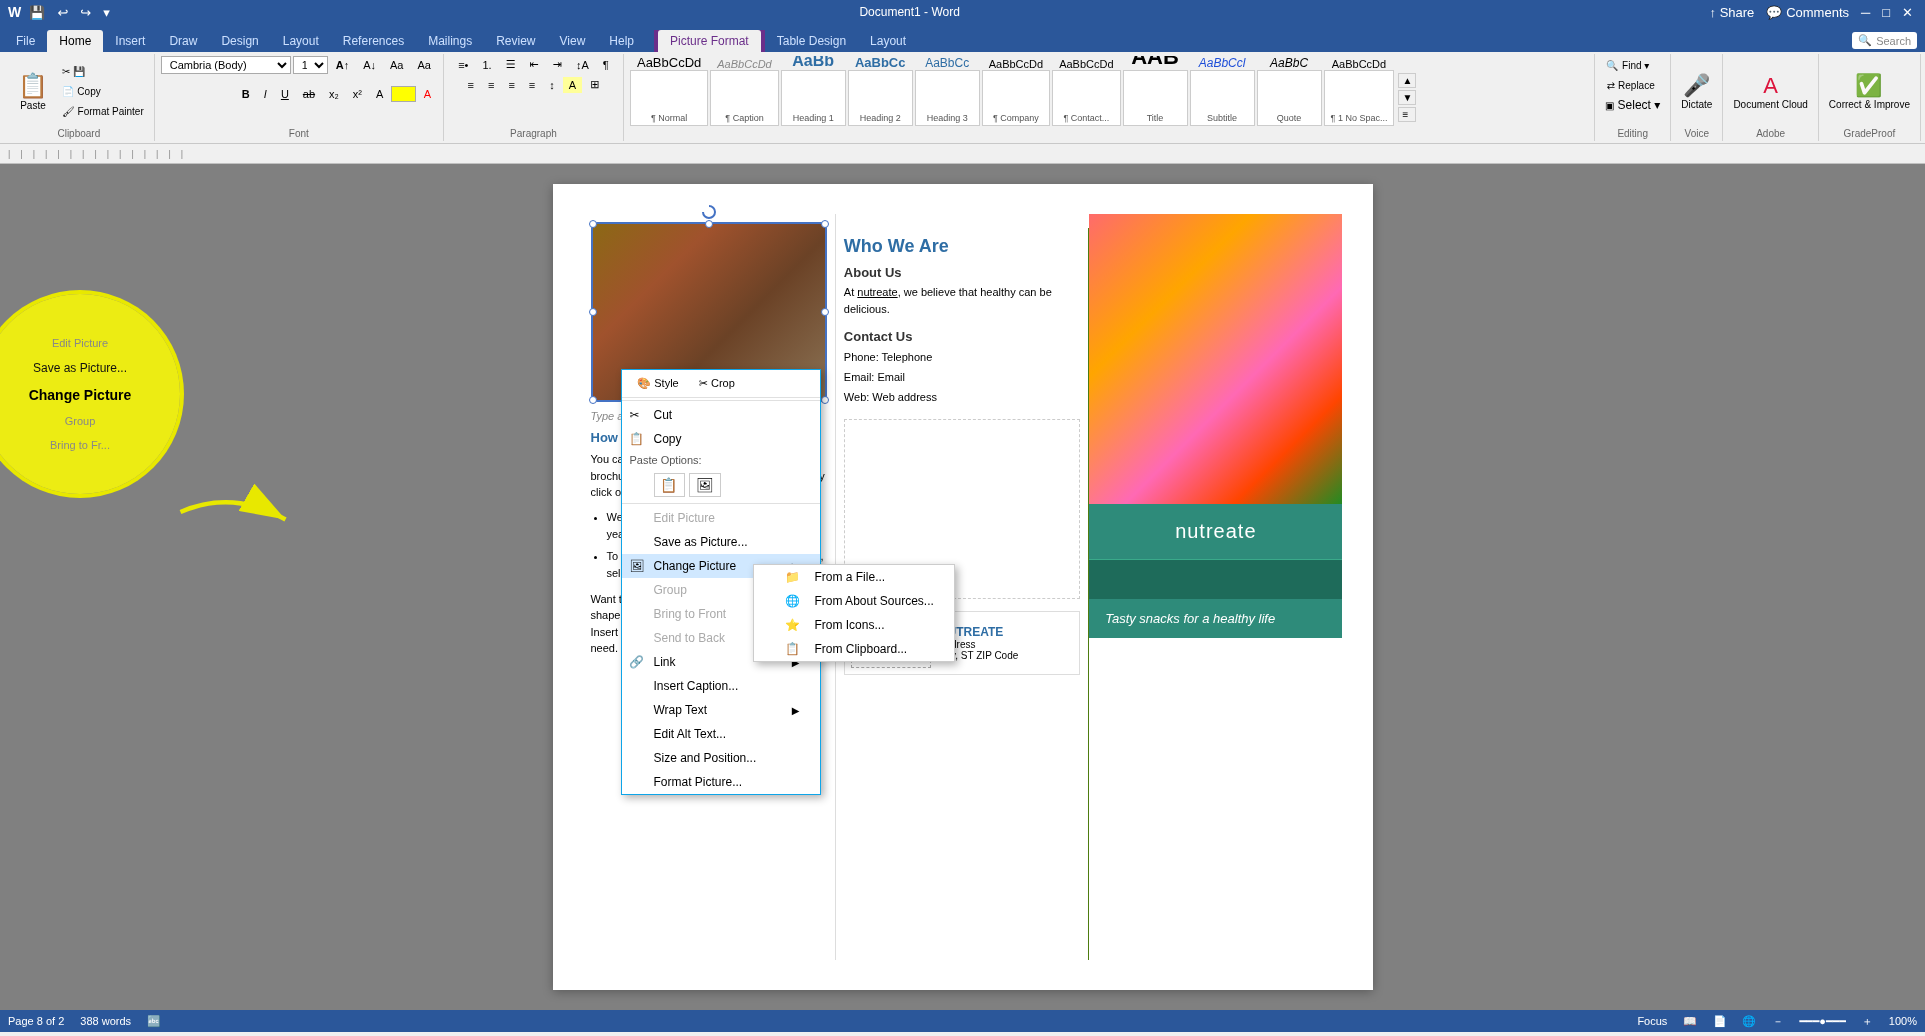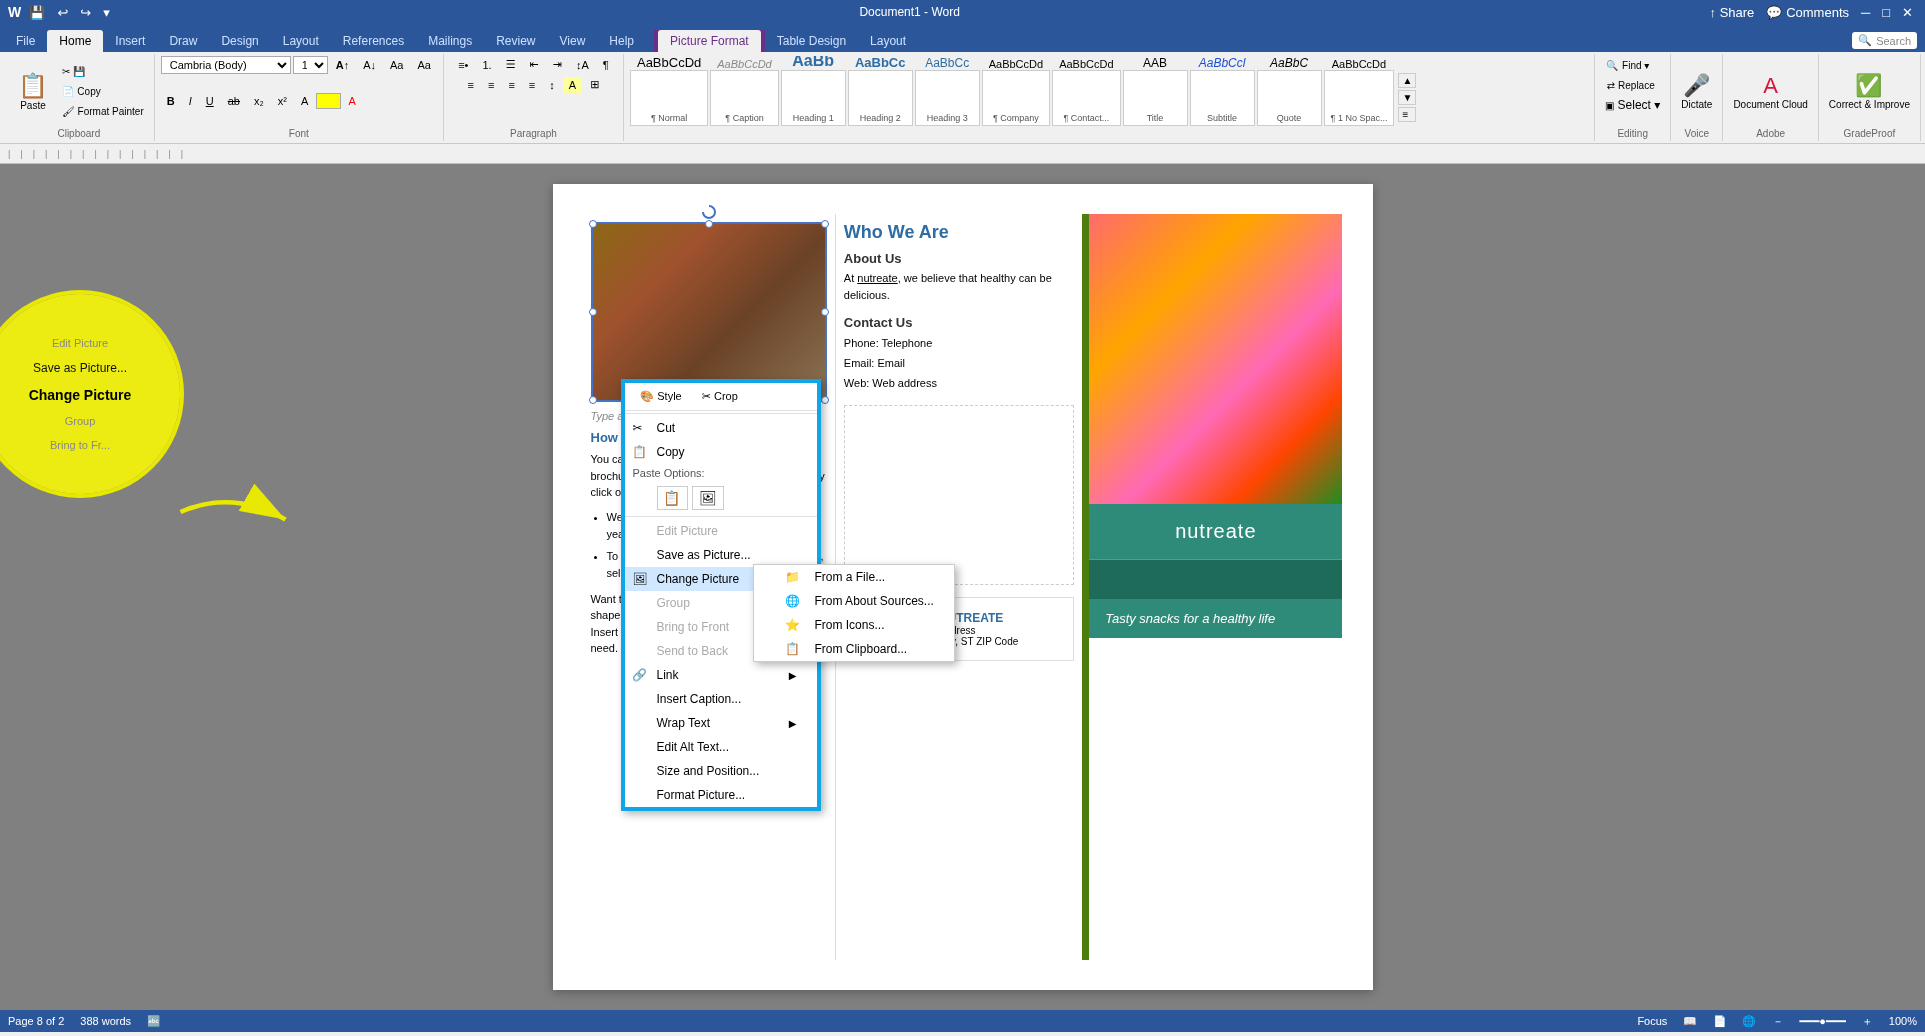--- a/index.html
+++ b/index.html
@@ -123,26 +123,26 @@
       min-height: 600px;
       padding: 30px;
       box-shadow: 0 2px 10px rgba(0,0,0,0.3);
       position: relative;
     }
 
     
     .context-menu {
       position: absolute;
       background: white;
-      border: 4px solid #0ea5e9;
+      border: 1px solid #0ea5e9;
       box-shadow: 3px 3px 8px rgba(0,0,0,0.3);
       z-index: 100;
       min-width: 200px;
       left: 68px;
-      top: 195px;
+      top: 185px;
     }
     .context-menu-item {
       padding: 5px 20px 5px 32px;
       cursor: pointer;
       font-size: 12px;
       display: flex;
       align-items: center;
       gap: 8px;
       position: relative;
     }
@@ -364,21 +364,21 @@
         <div class="ribbon-btn ribbon-btn-small">
             <span>🖌</span> 
             <span style="font-size:10px;">Format Painter</span>
           </div>
       </div>
     </div>
     <div class="ribbon-group-label">Clipboard</div>
   </div>
 
   <div class="ribbon-group" style="min-width:220px;">
-    <div class="ribbon-group-content" style="flex-direction:column;align-items:flex-start;gap:17px;">
+    <div class="ribbon-group-content" style="flex-direction:column;align-items:flex-end;gap:10px;">
       <div style="display:flex;align-items:center;gap:2px;">
         <select class="font-select"><option>Cambria (Body)</option></select>
         <select class="size-select"><option>11</option></select>
         <span class="format-btn" style="font-weight:bold;">A↑</span>
         <span class="format-btn">A↓</span>
         <span class="format-btn">Aa</span>
         <span class="format-btn">Aa</span>
       </div>
       <div style="display:flex;align-items:center;gap:2px;margin-top:2px;">
         <span class="format-btn" style="font-weight:bold;">B</span>
@@ -444,21 +444,21 @@
       </div>
       <div class="style-item">
         <div class="preview" style="font-size:11px;">AaBbCcDd</div>
         <div class="name">¶ Company</div>
       </div>
       <div class="style-item">
         <div class="preview" style="font-size:11px;">AaBbCcDd</div>
         <div class="name">¶ Contact...</div>
       </div>
       <div class="style-item">
-        <div class="preview" style="font-size:12px;font-weight:normal;">AAB</div>
+        <div class="preview" style="font-size:22px;font-weight:bold;">AAB</div>
         <div class="name">Title</div>
       </div>
       <div class="style-item">
         <div class="preview" style="font-size:12px;font-style:italic;color:#1d4ed8;">AaBbCcl</div>
         <div class="name">Subtitle</div>
       </div>
       <div class="style-item">
         <div class="preview" style="font-size:12px;font-style:italic;">AaBbC</div>
         <div class="name">Quote</div>
       </div>
@@ -668,21 +668,21 @@
         <div style="font-size:11px;color:#888;font-style:italic;margin-bottom:8px;">Type a message here.</div>
         <div style="font-size:13px;font-weight:bold;color:#2e6da4;margin-bottom:6px;">How do I use this template?</div>
         <div style="font-size:11px;line-height:1.5;margin-bottom:8px;">You can replace any placeholder text (like this brochure) with your own custom content. Simply click on the placeholder text and begin typing.</div>
         <ul class="bullet-list">
           <li>We designed this template throughout the year to get you started.</li>
           <li>To change this photo (as this) with your own, select it and begin typing.</li>
         </ul>
         <div style="margin-top:8px;font-size:11px;line-height:1.5;">Want to insert a picture from your files or add a shape, text box, or table? You got it! On the Insert tab of the ribbon, just tap the option you need.</div>
       </div>
 
-      <div style="padding:8px;border-right:7px solid #4d7c0f;">
+      <div style="padding:8px;border-right:1px solid #4d7c0f;margin-top:14px;">
         <div class="doc-h1">Who We Are</div>
         <div class="doc-h2">About Us</div>
         <div style="font-size:11px;line-height:1.5;margin-bottom:12px;">At <u>nutreate</u>, we believe that healthy can be delicious.</div>
         <div class="doc-h2">Contact Us</div>
         <div class="contact-info">
           <div>Phone: Telephone</div>
           <div>Email: Email</div>
           <div>Web: Web address</div>
         </div>
         <div style="height:180px;border:1px dashed #ccc;margin:12px 0;"></div>

